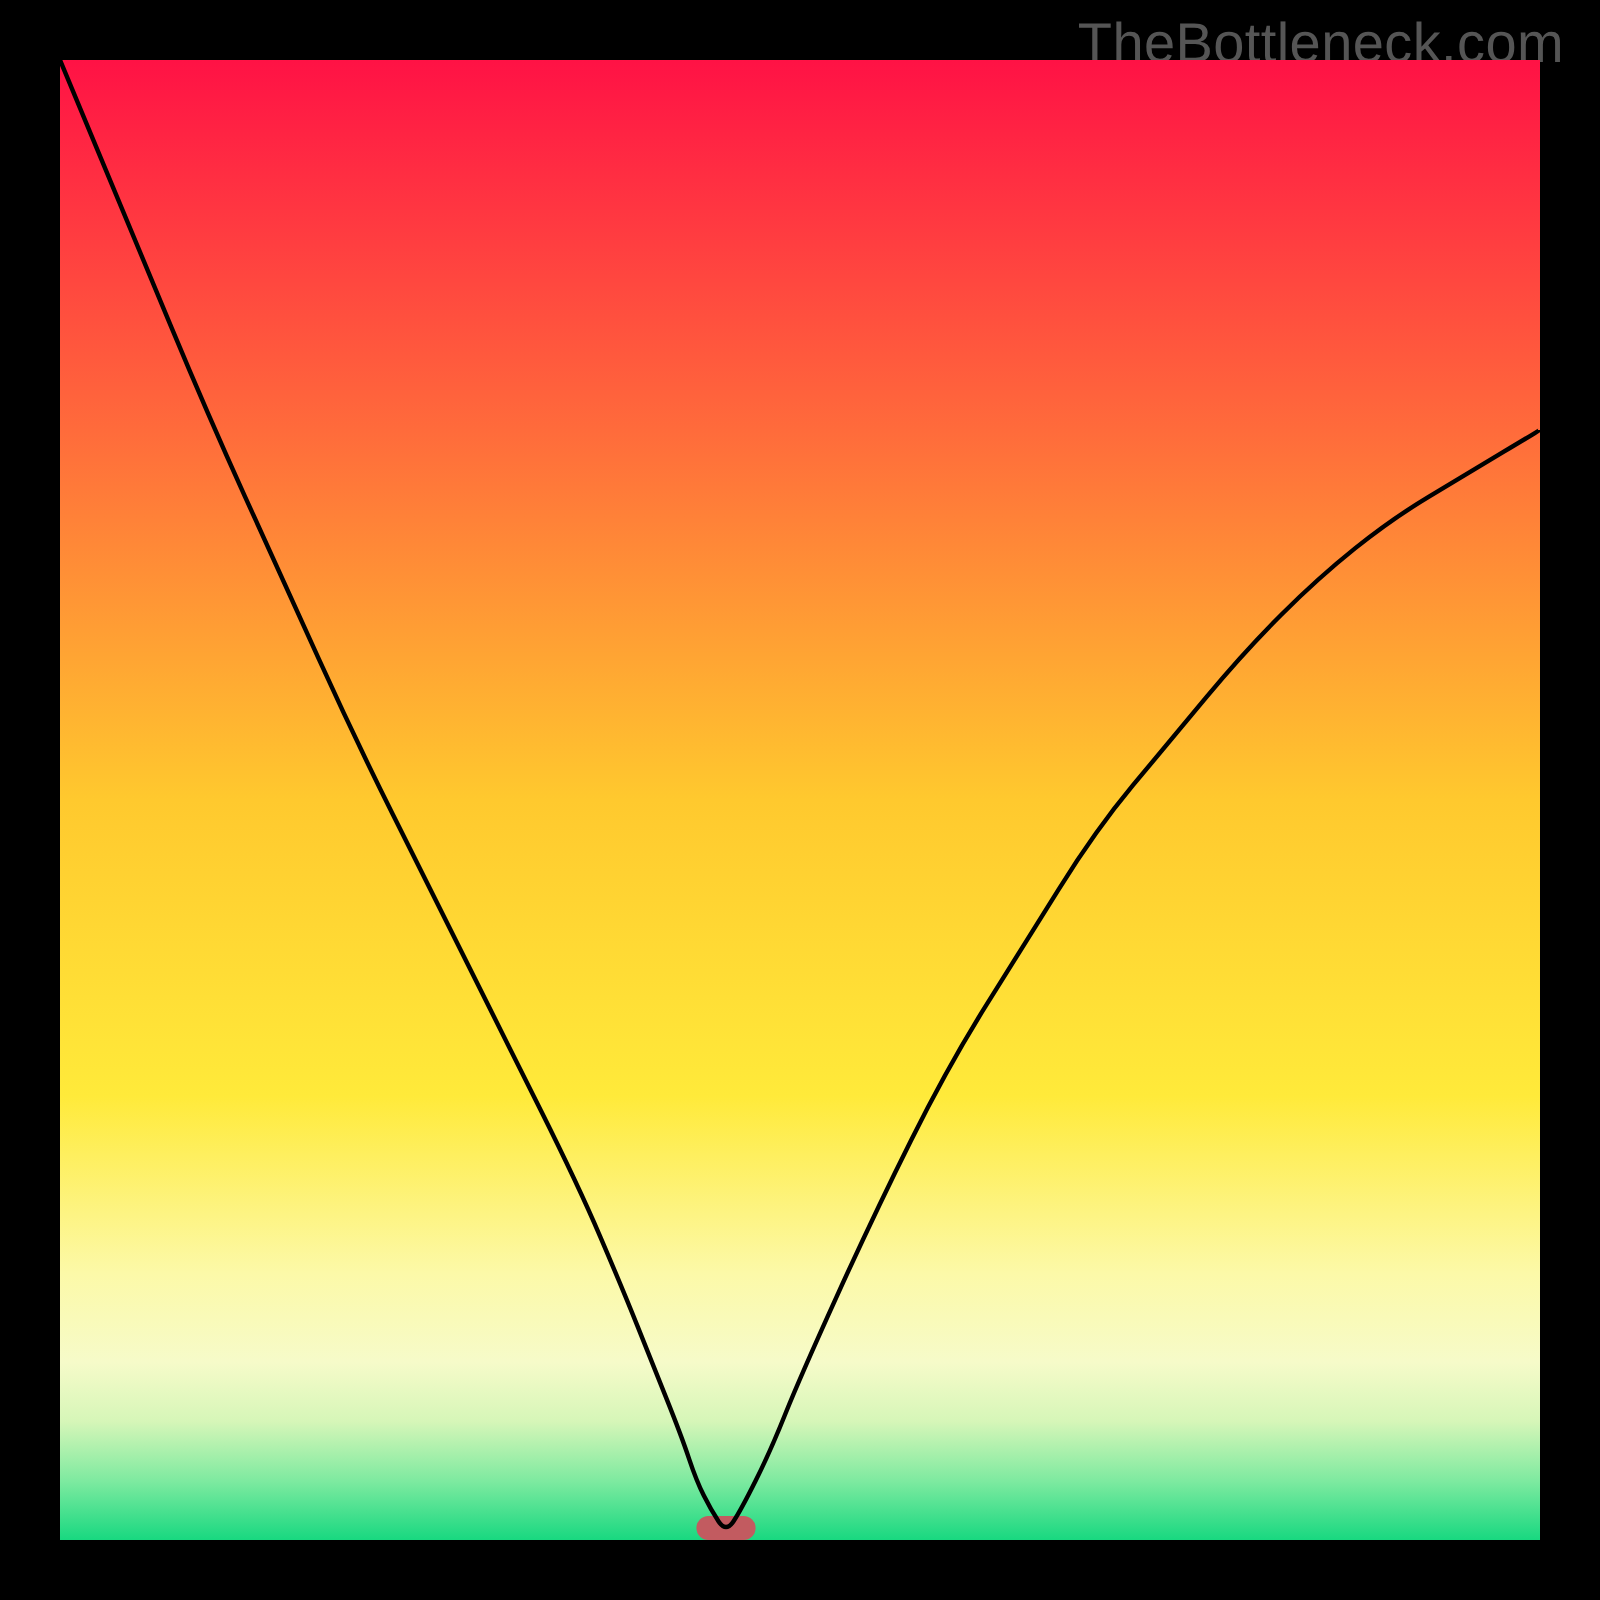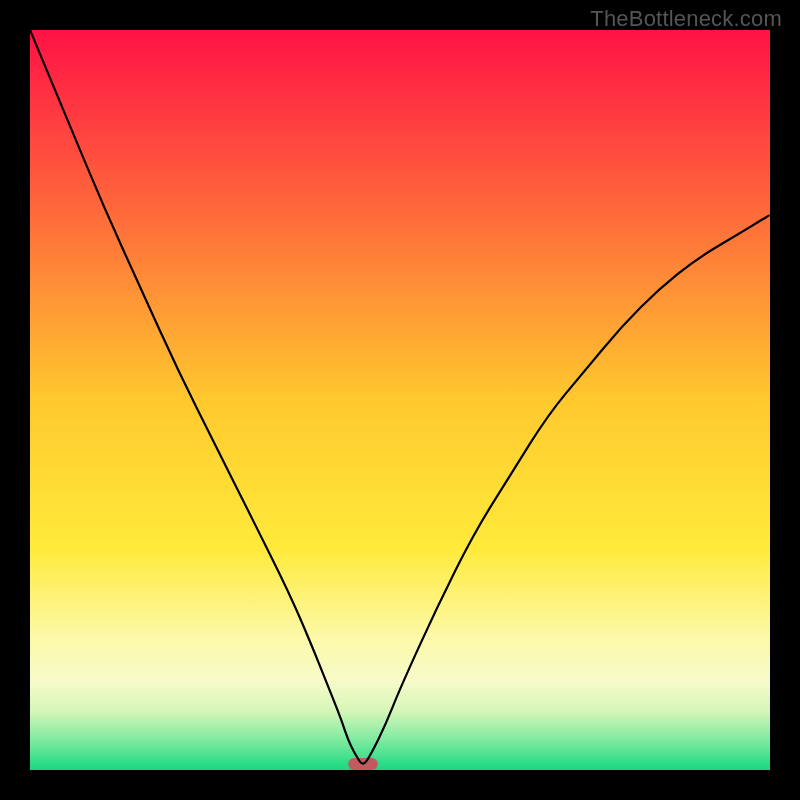--- a/index.html
+++ b/index.html
@@ -24,21 +24,21 @@
     left: 30px;
     top: 30px;
     width: 740px;
     height: 740px;
   }
   .watermark {
     position: absolute;
     top: 6px;
     right: 18px;
     color: #555;
-    font-size: 22px;
+    font-size: 28px;
     font-weight: 400;
     letter-spacing: 0.2px;
     user-select: none;
   }
   svg { display: block; }
 </style>
 </head>
 <body>
 
 <div class="frame">

